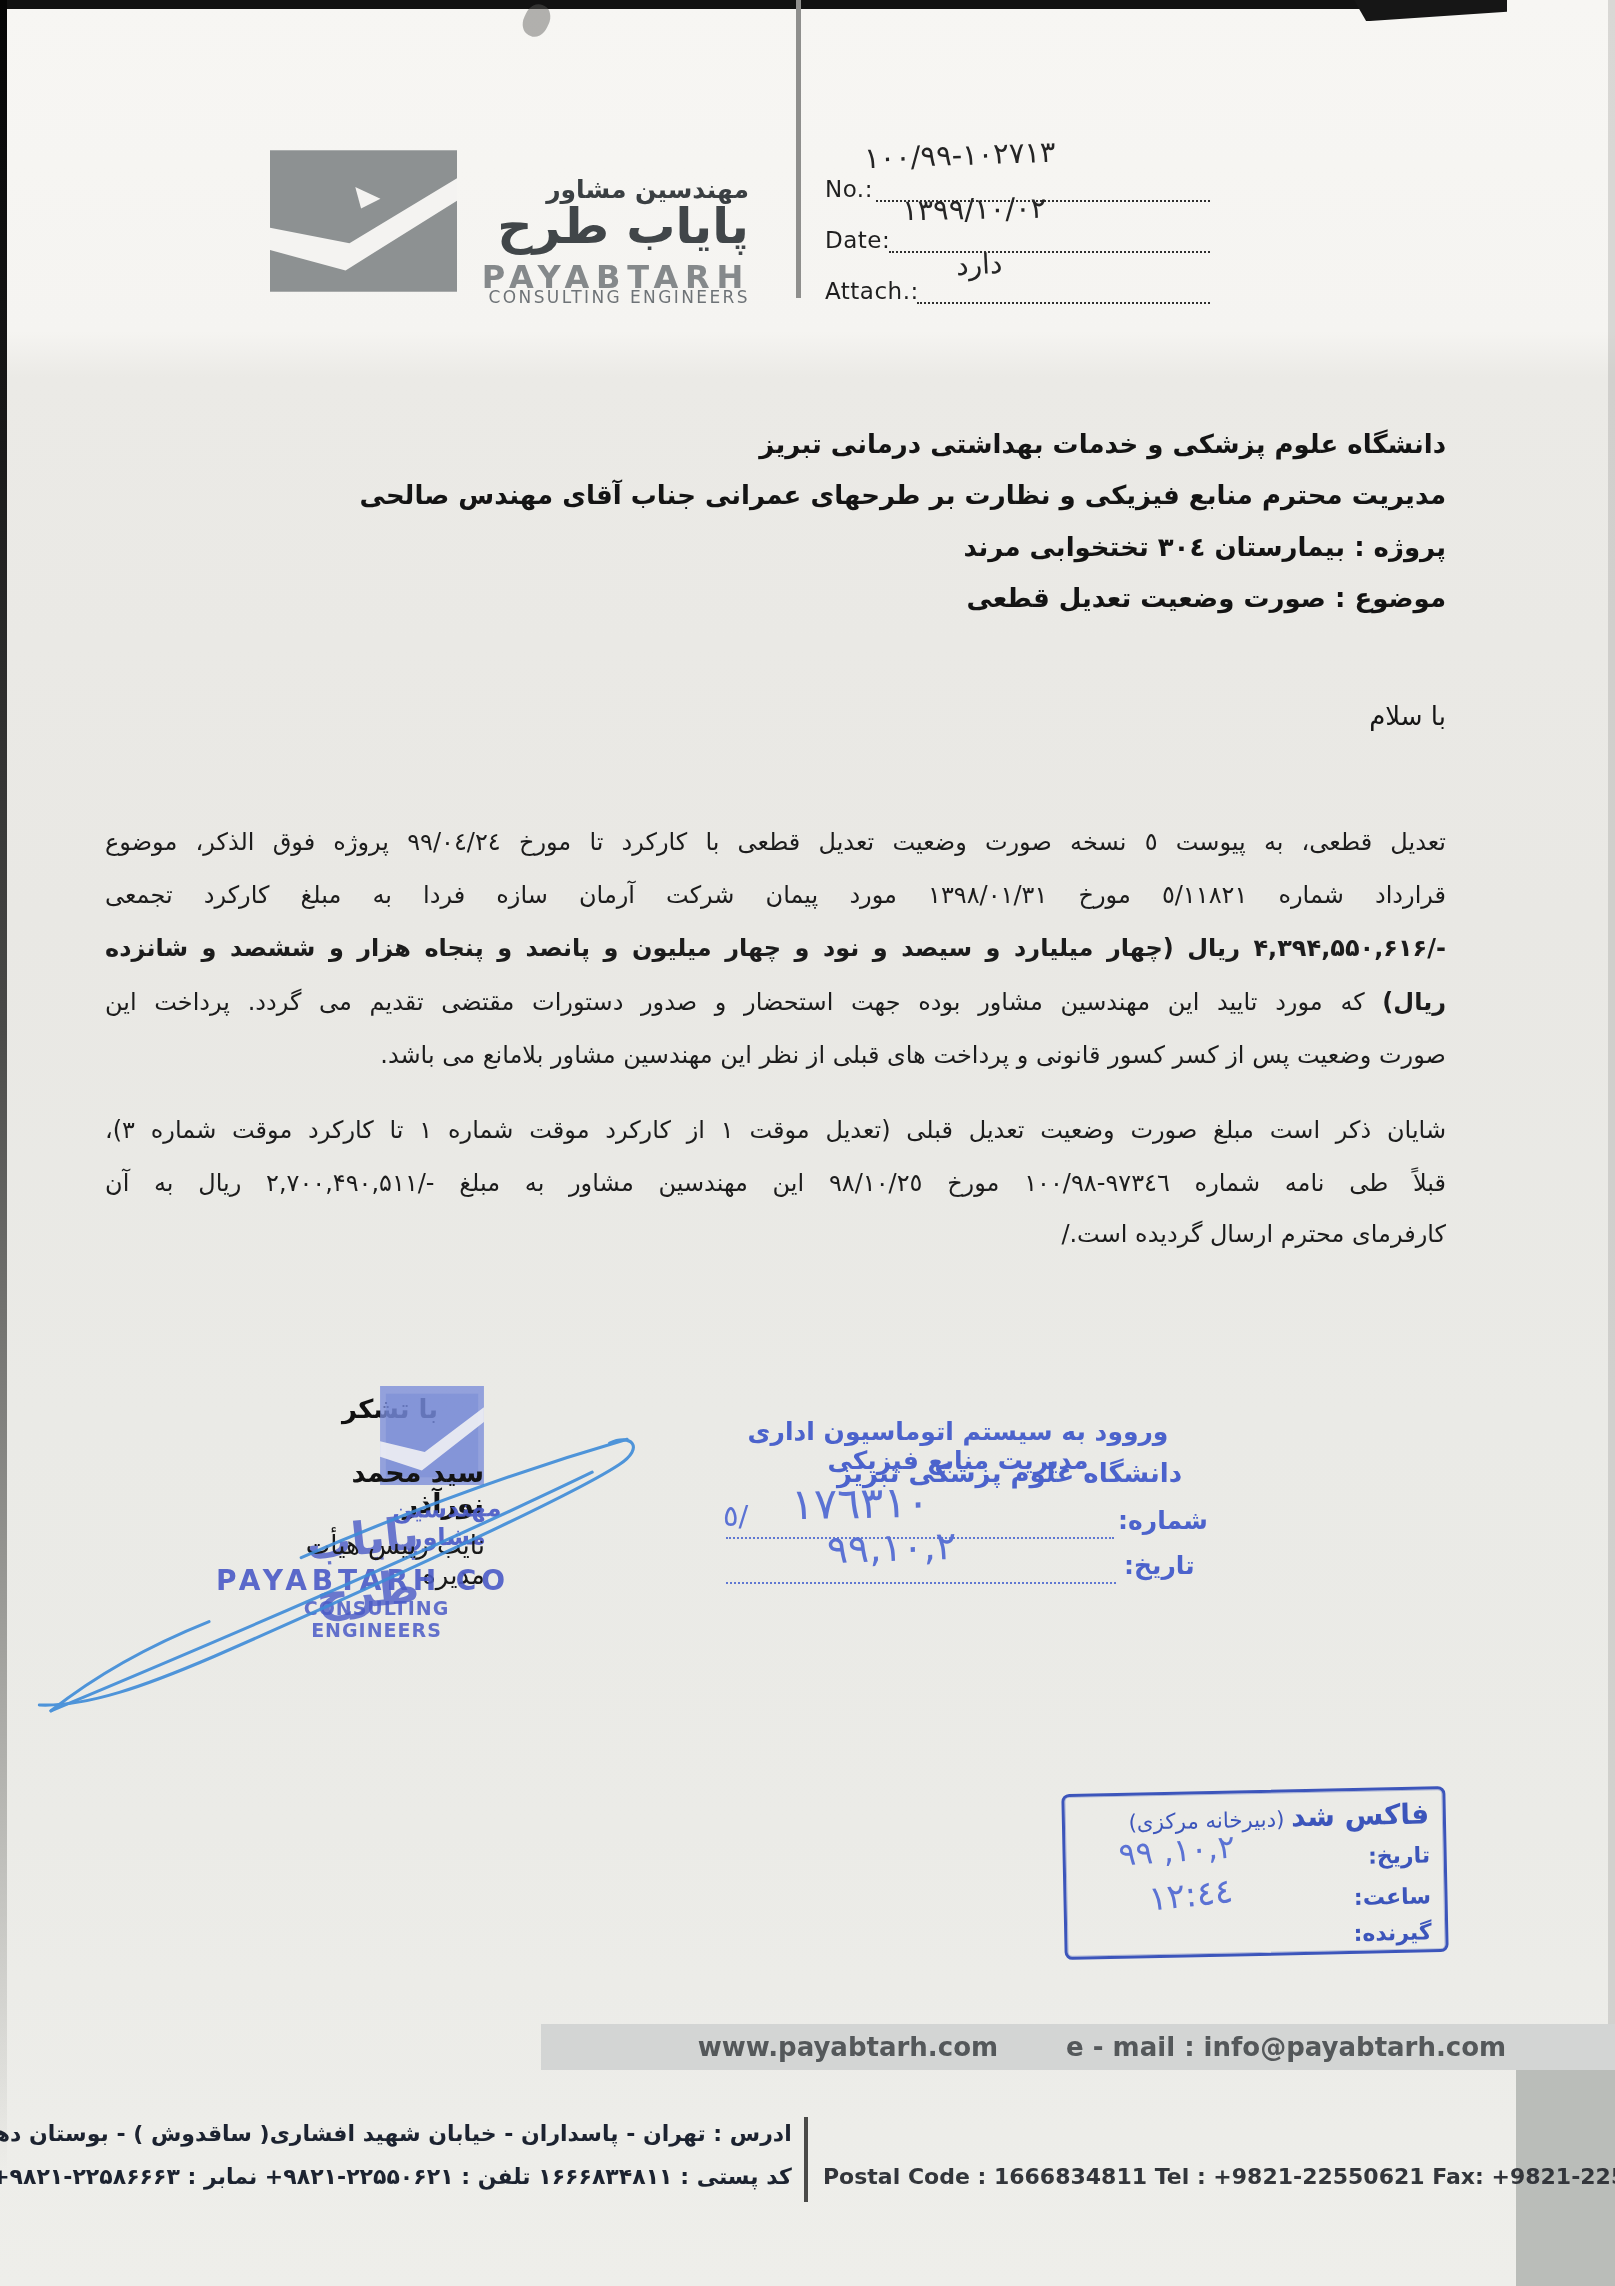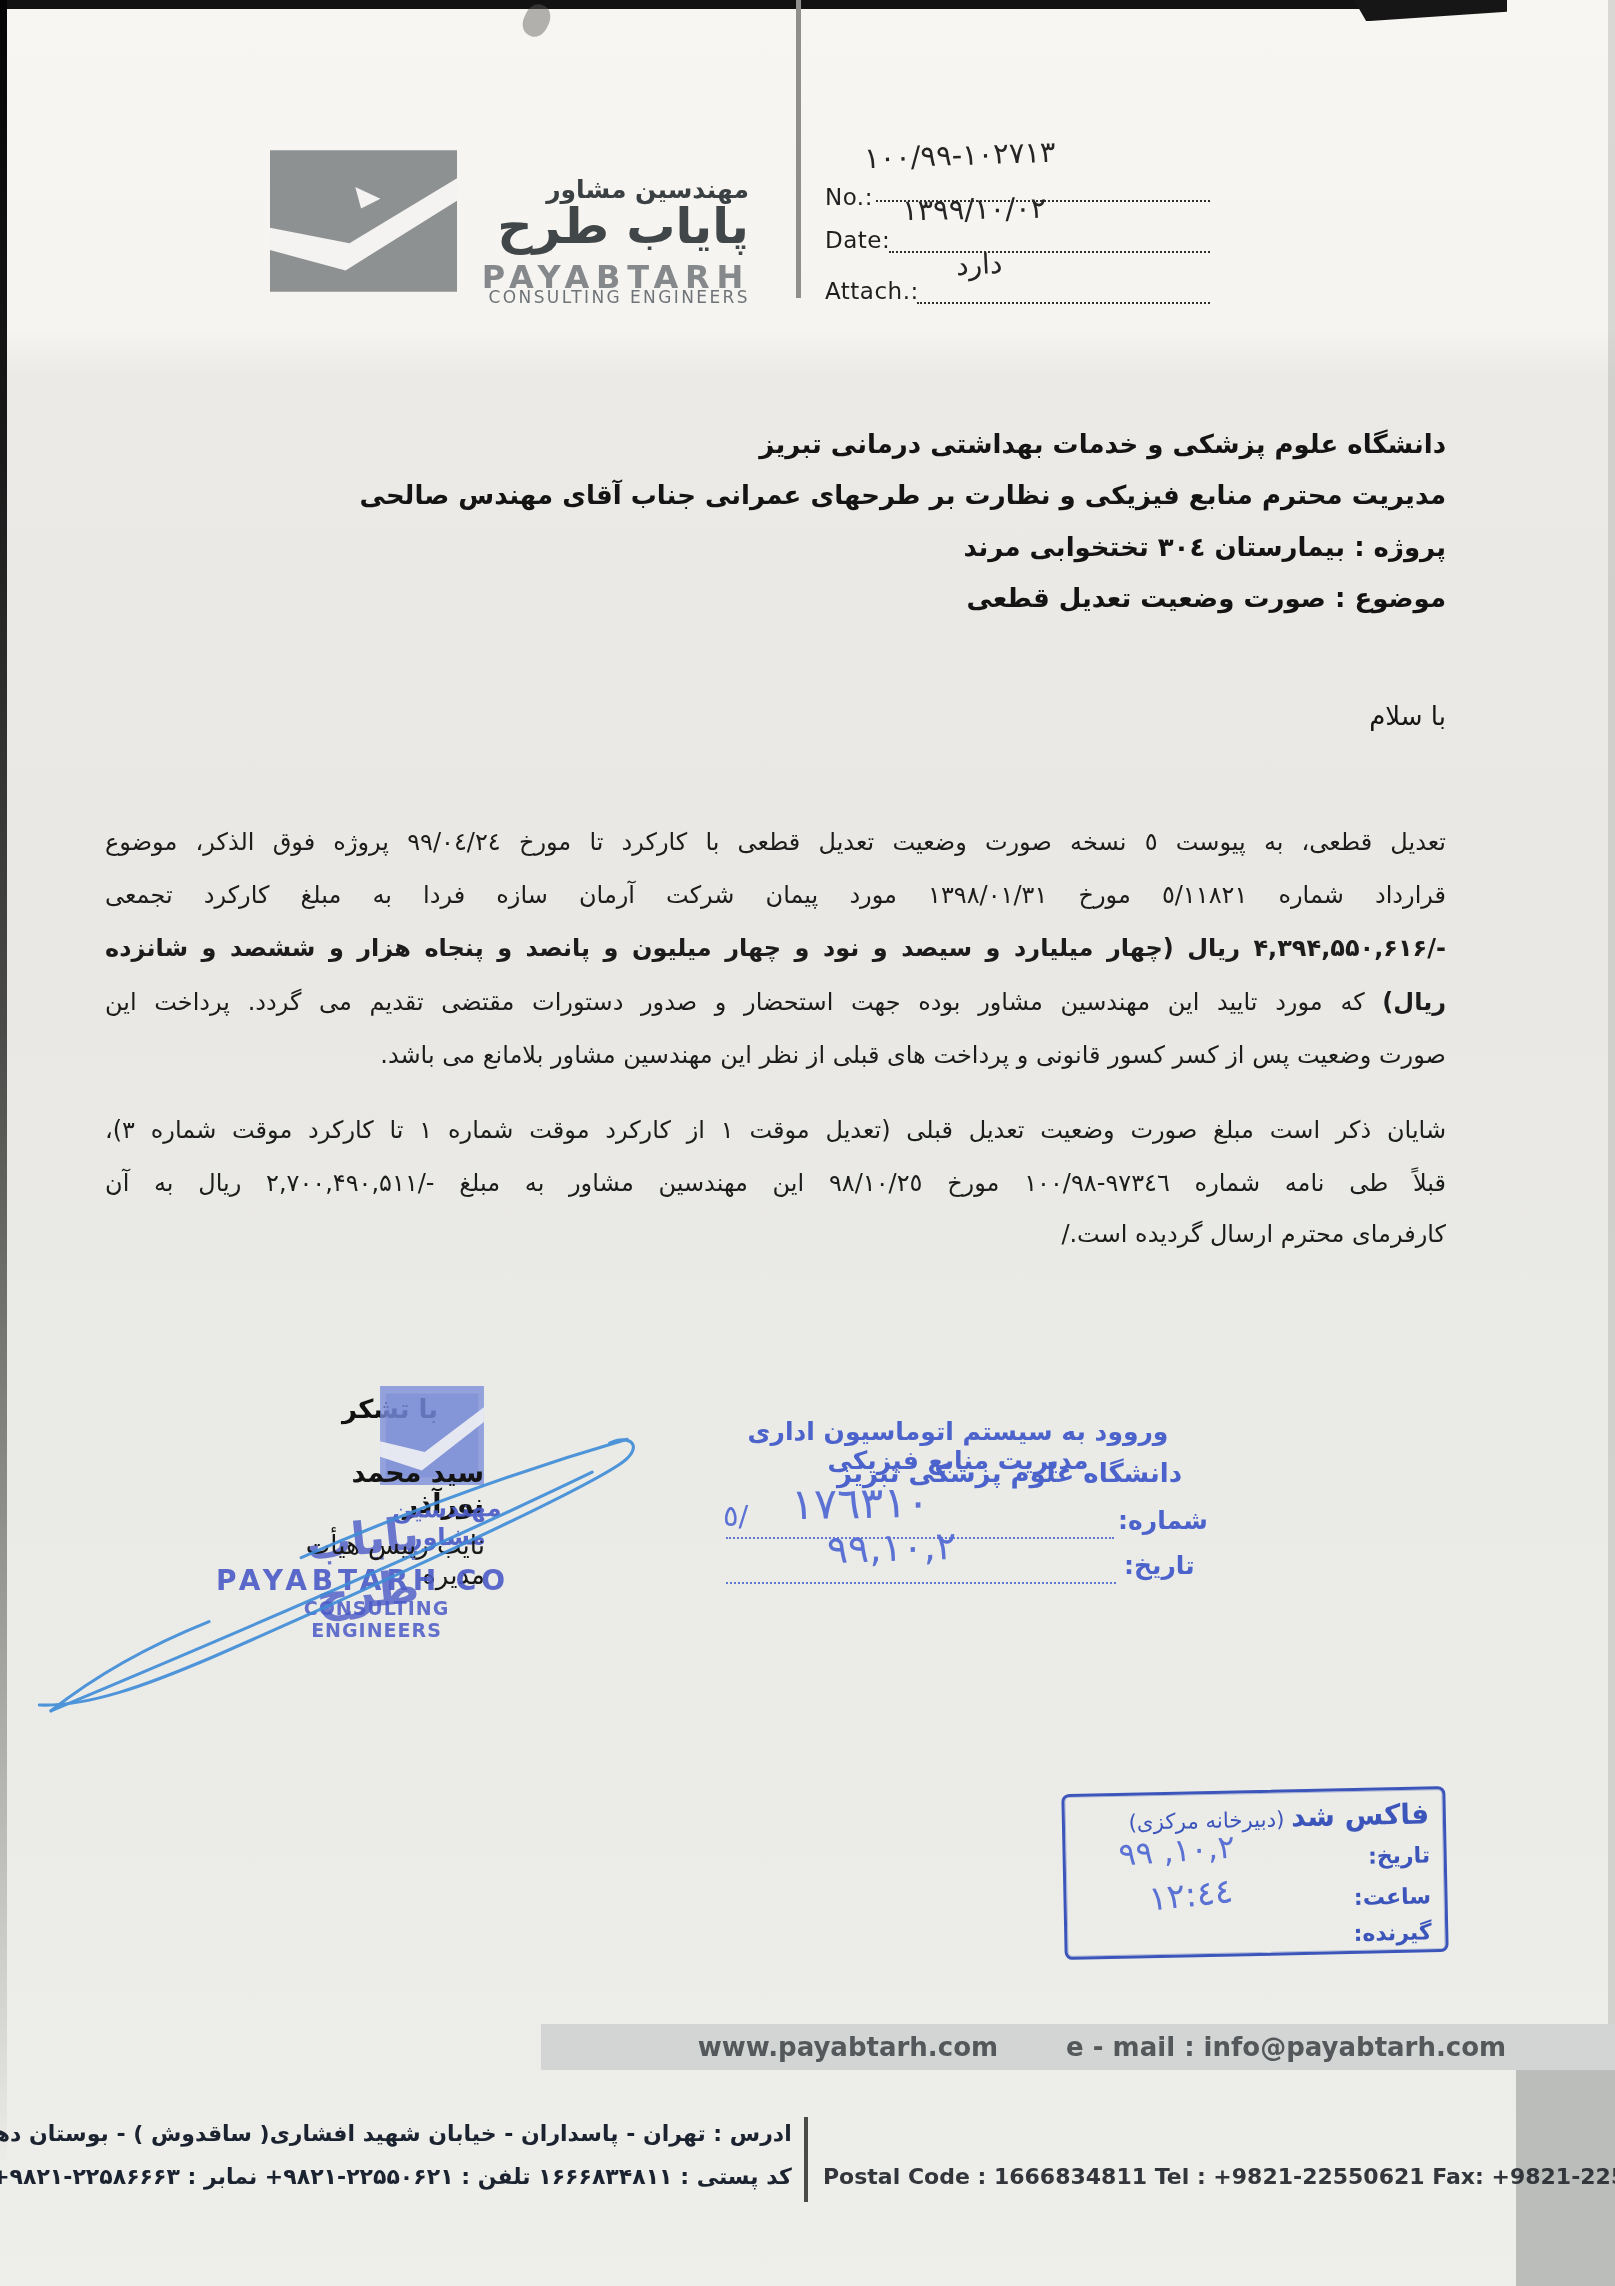--- a/index.html
+++ b/index.html
@@ -68,21 +68,21 @@
       <polygon points="0,80 0,103 78,124 193,52 193,29 82,96" fill="#f4f3f1"></polygon>
       <polygon points="88,38 114,50 94,60" fill="#f4f3f1"></polygon>
     </svg>
   </div>
   <div class="abs brand-fa-sm rtl">مهندسین مشاور</div>
   <div class="abs brand-fa-lg rtl">پایاب طرح</div>
   <div class="abs brand-en">PAYABTARH</div>
   <div class="abs brand-en-sub">CONSULTING ENGINEERS</div>
   <div class="abs hvline"></div>
 
-  <div class="abs hlabel" style="left:825px;top:184px">No.:</div>
+  <div class="abs hlabel" style="left:825px;top:176px">No.:</div>
   <div class="abs dotline" style="left:876px;top:200px;width:334px"></div>
   <div class="abs hand ltr" dir="ltr" style="left:864px;top:138px;font-size:29px;transform:rotate(-2deg)">۱۰۰/۹۹-۱۰۲۷۱۳</div>
 
   <div class="abs hlabel" style="left:825px;top:227px">Date:</div>
   <div class="abs dotline" style="left:889px;top:251px;width:321px"></div>
   <div class="abs hand ltr" dir="ltr" style="left:902px;top:192px;font-size:29px;transform:rotate(-1deg)">۱۳۹۹/۱۰/۰۲</div>
 
   <div class="abs hlabel" style="left:825px;top:278px">Attach.:</div>
   <div class="abs dotline" style="left:917px;top:302px;width:293px"></div>
   <div class="abs hand rtl" style="left:956px;top:248px;font-size:28px;transform:rotate(-3deg)">دارد</div>

